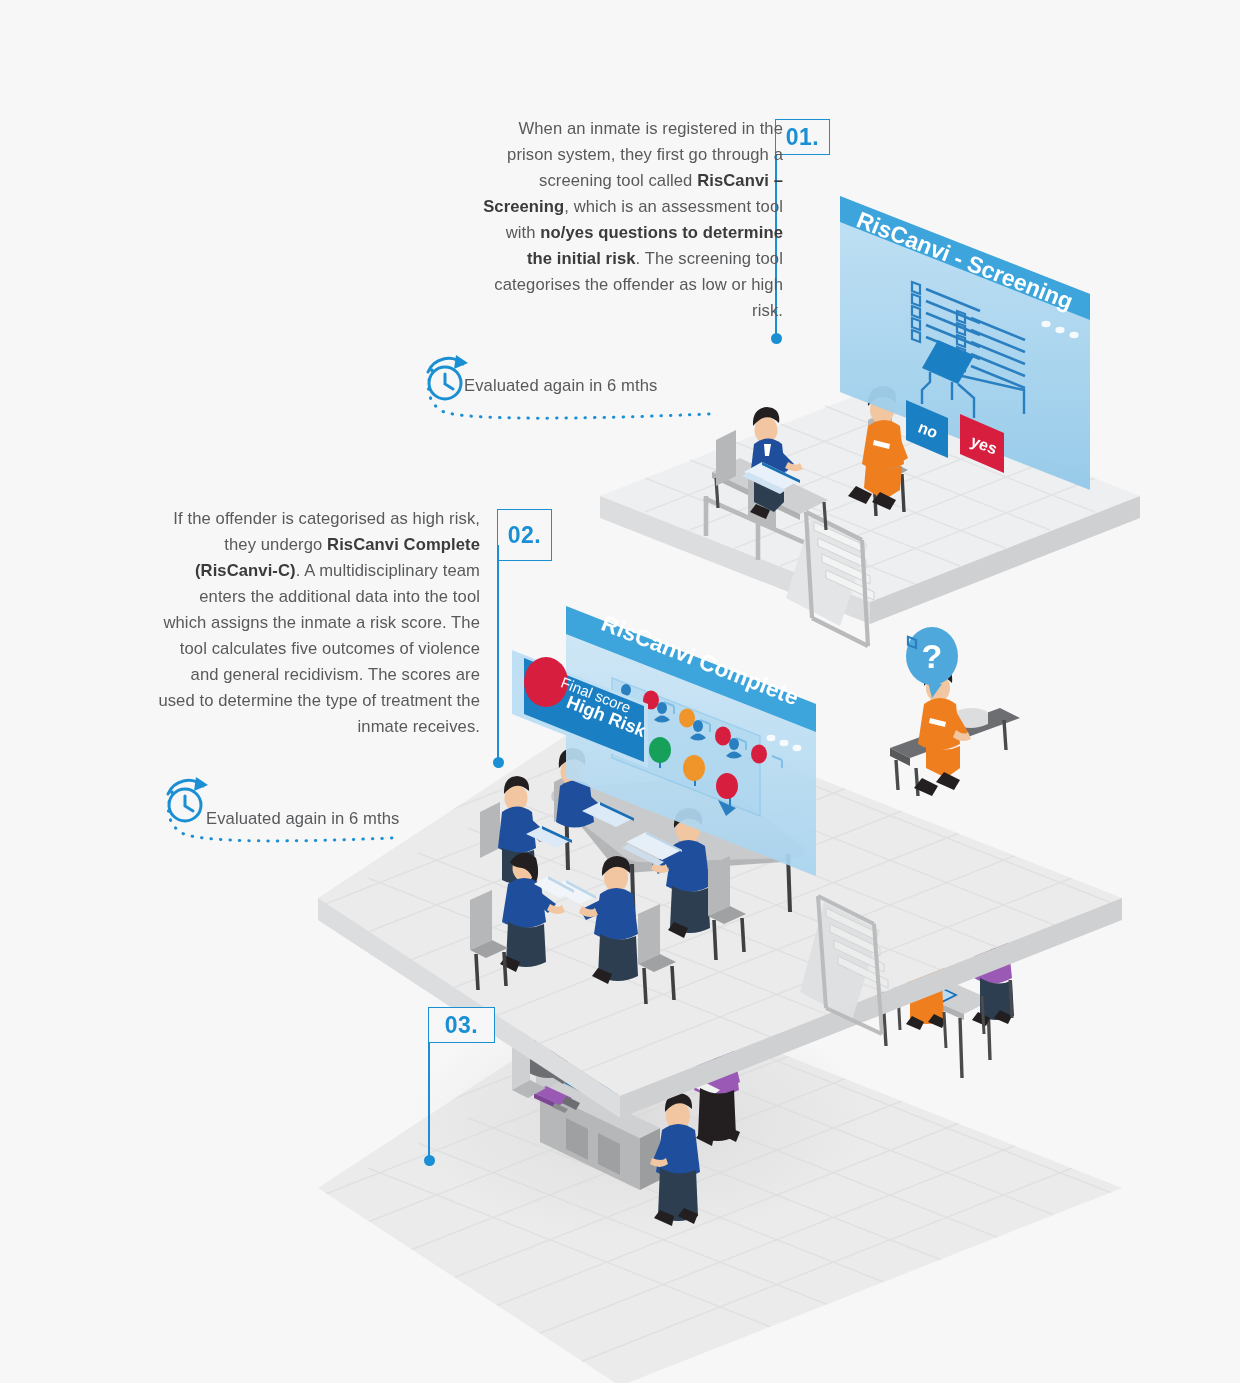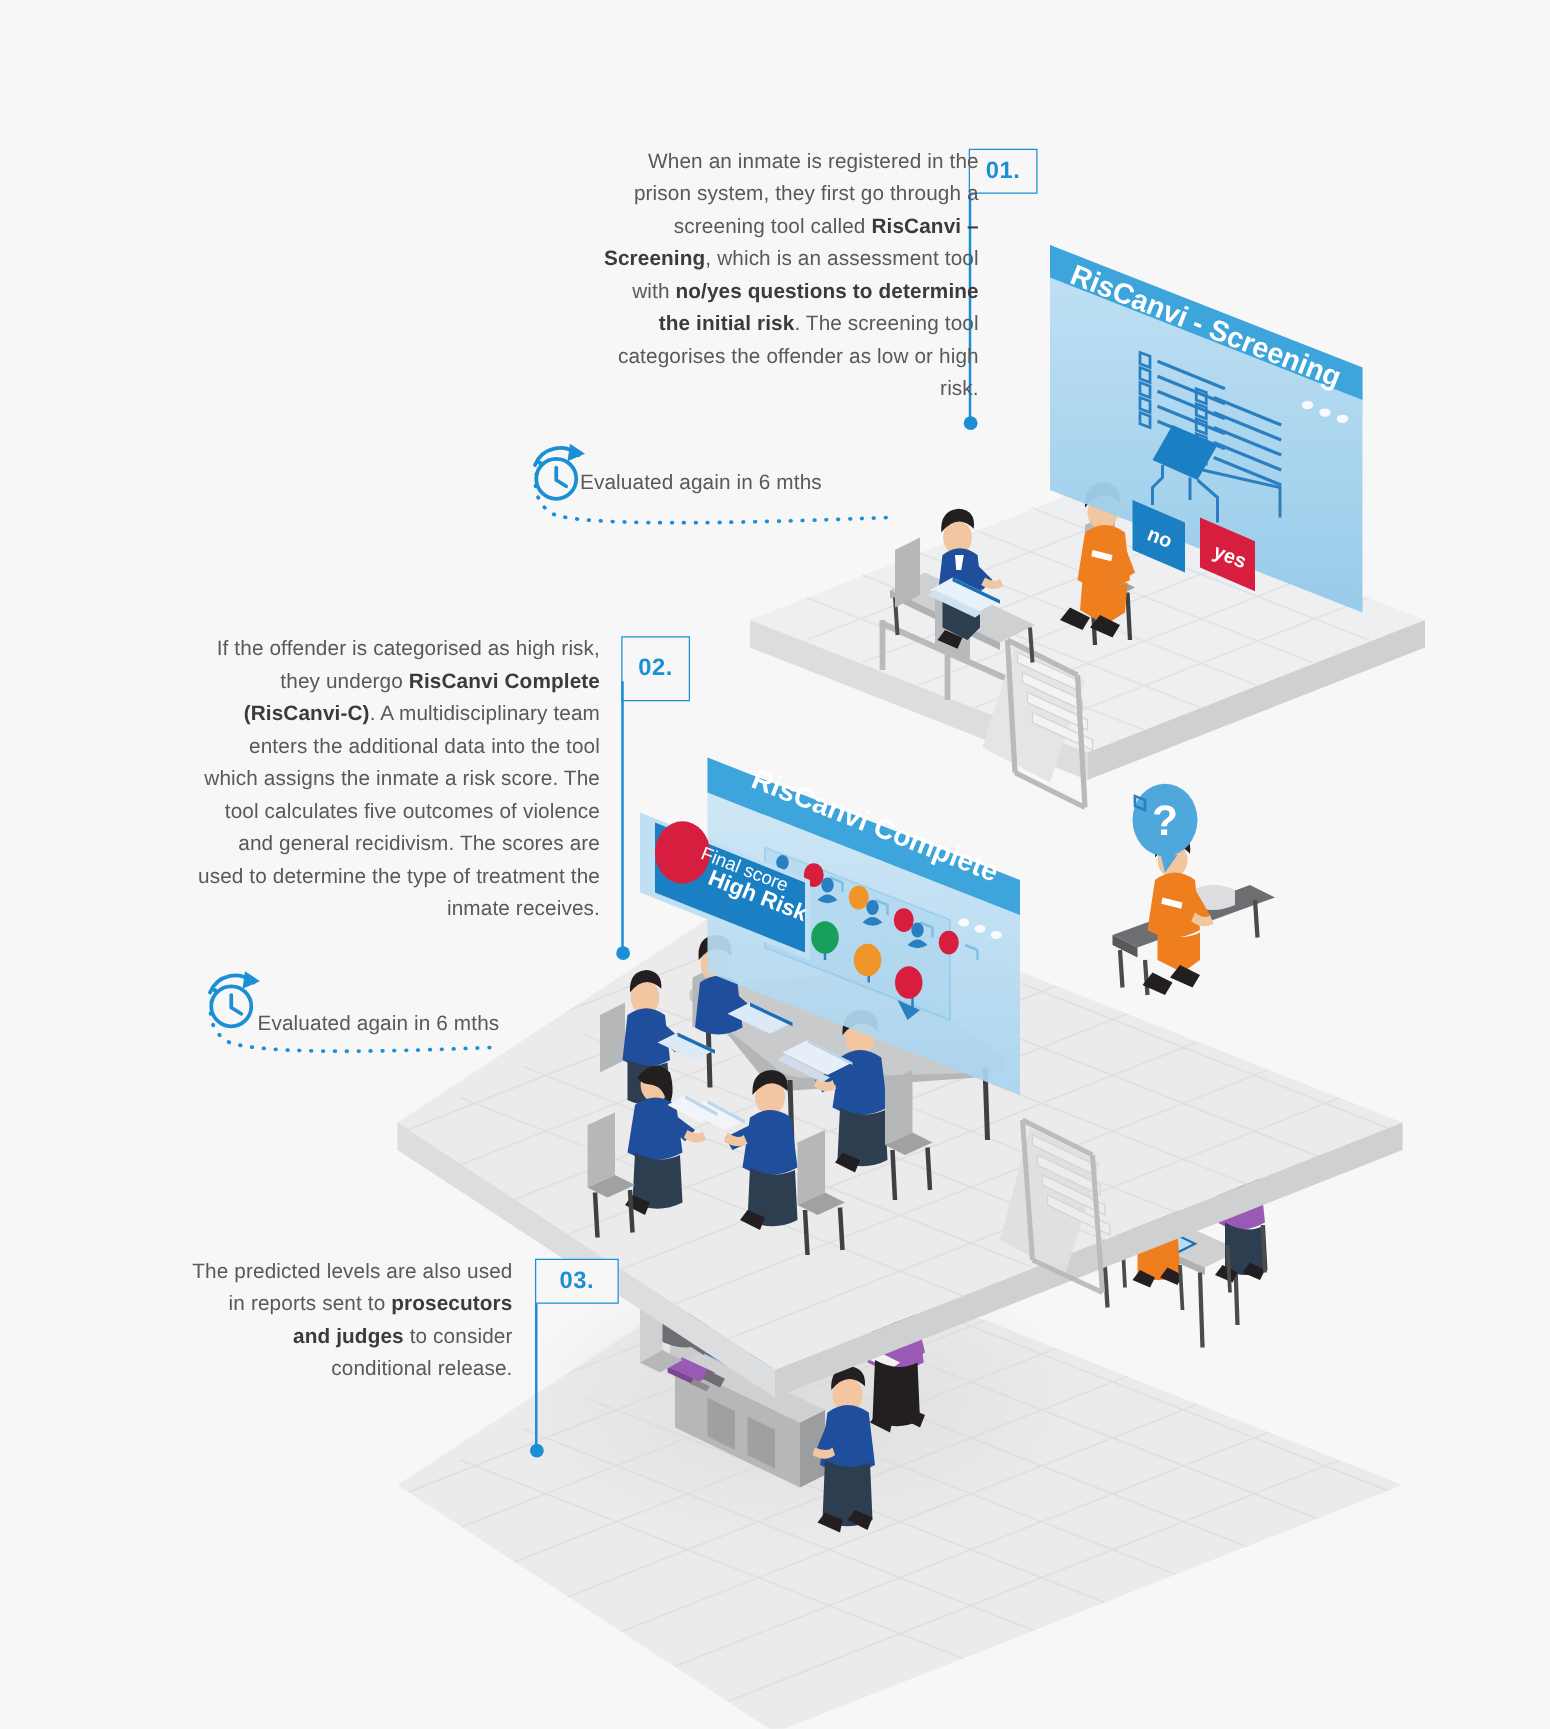--- a/index.html
+++ b/index.html
@@ -23,21 +23,21 @@
     letter-spacing:.1px;
   }
   .para b{color:#3b3b3d;font-weight:bold;}
 
   
   .step-box{
     position:absolute;
     border:1.6px solid #1b8fd4;
     background:#f7f7f7;
     color:#1b8fd4;
-    font-size:19px;
+    font-size:23px;
     font-weight:bold;
     letter-spacing:.5px;
     display:flex;align-items:center;justify-content:center;
     box-sizing:border-box;
   }
   .step-line{position:absolute;width:2px;background:#1b8fd4;}
   .step-dot{position:absolute;width:11px;height:11px;border-radius:50%;background:#1b8fd4;}
 
   
   .svg-abs{position:absolute;left:0;top:0;}
@@ -576,19 +576,18 @@
 <div class="step-dot" style="left:492.5px;top:757px;"></div>
 
 <div class="step-box" style="left:428px;top:1007px;width:67px;height:36px;">03.</div>
 <div class="step-line" style="left:428px;top:1043px;height:117px;"></div>
 <div class="step-dot" style="left:423.5px;top:1155px;"></div>
 
 <div class="para" style="left:455px;top:116px;width:300px;margin-left:28px;">When an inmate is registered in the prison system, they first go through a screening tool called <b>RisCanvi – Screening</b>, which is an assessment tool with <b>no/yes questions to determine the initial risk</b>. The screening tool categorises the offender as low or high risk.</div>
 
 <div class="para" style="left:155px;top:506px;width:325px;">If the offender is categorised as high risk, they undergo <b>RisCanvi Complete (RisCanvi-C)</b>. A multidisciplinary team enters the additional data into the tool which assigns the inmate a risk score. The tool calculates five outcomes of violence and general recidivism. The scores are used to determine the type of treatment the inmate receives.</div>
 
-<div class="para" style="left:150px;top:1004px;width:260px;">The predicted levels are also used in reports sent to <b>prosecutors and judges</b> to consider conditional release.</div>
 
 <div class="para" style="left:464px;top:373px;width:260px;text-align:left;">Evaluated again in 6 mths</div>
 
 <div class="para" style="left:206px;top:806px;width:260px;text-align:left;">Evaluated again in 6 mths</div>
 
 </div>
 
 </body></html>

